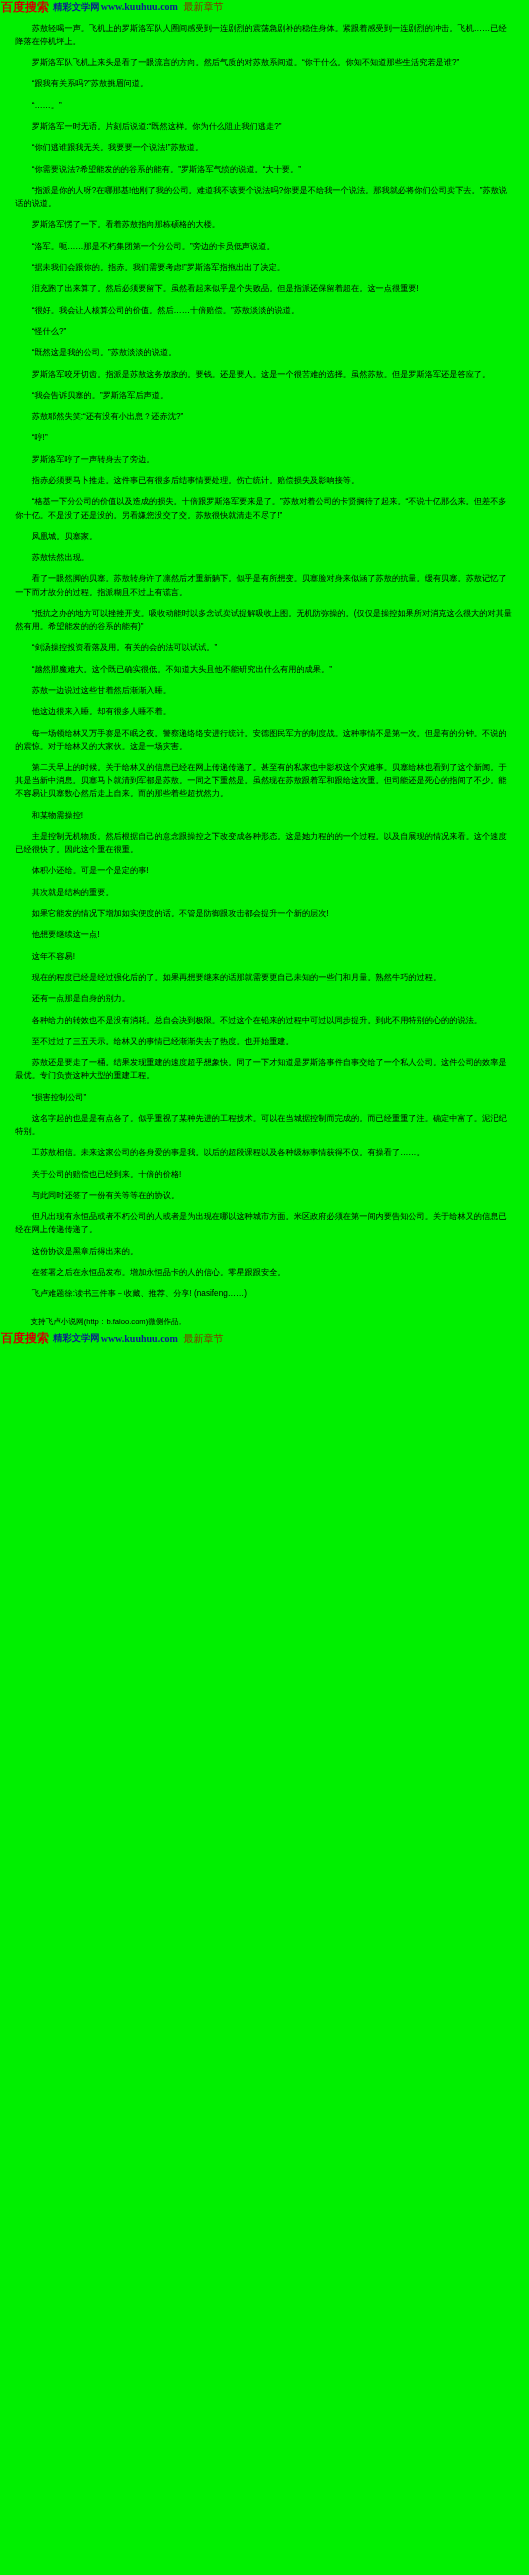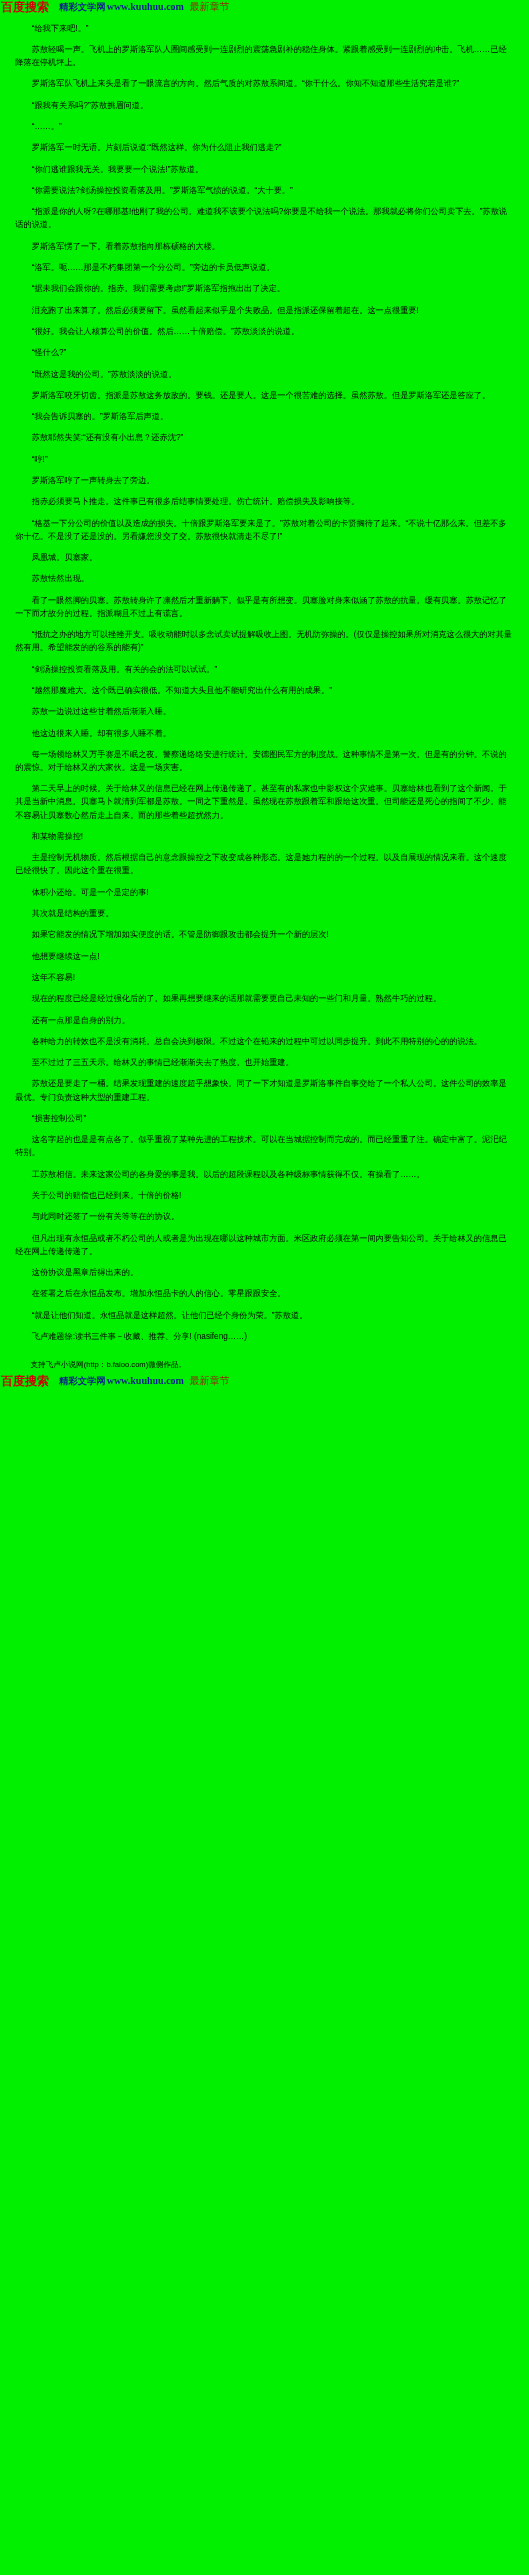--- a/index.html
+++ b/index.html
@@ -37,21 +37,21 @@
     font-size: 12px;
     letter-spacing: 0px;
     padding-left: 1.1px;
     white-space: nowrap;
   }
   .banner .bn-blue {
     color: #0a1f8f;
     font-weight: bold;
     font-size: 9.3px;
     white-space: nowrap;
-    padding-left: 10px;
+    padding-left: 4px;
   }
   .banner .bn-url {
     color: #0a1f8f;
     font-weight: bold;
     font-size: 10px;
     white-space: nowrap;
     padding-left: 1.1px;
   }
   .banner .bn-tail {
     color: #8a2f00;
@@ -90,28 +90,27 @@
 <div class="page">
 
   <div class="banner">
     <span class="bn-red">百度搜索</span>
     <span class="bn-blue">精彩文学网</span>
     <span class="bn-url">www.kuuhuu.com</span>
     <span class="bn-tail">最新章节</span>
   </div>
 
   <div class="content">
-    <p class="para">“给我下来吧!。”</p>
     <p class="para">苏敖轻喝一声。飞机上的罗斯洛军队人圈间感受到一连剧烈的震荡急剧补的稳住身体。紧跟着感受到一连剧烈的冲击。飞机……已经降落在停机坪上。</p>
     <p class="para">罗斯洛军队飞机上来头是看了一眼流言的方向。然后气质的对苏敖系间道。“你干什么。你知不知道那些生活究若是谁?”</p>
     <p class="para">“跟我有关系吗?”苏敖挑眉问道。</p>
     <p class="para">“……。”</p>
     <p class="para">罗斯洛军一时无语。片刻后说道:“既然这样。你为什么阻止我们逃走?”</p>
     <p class="para">“你们逃谁跟我无关。我要要一个说法!”苏敖道。</p>
-    <p class="para">“你需要说法?剑汤操控投资看落及用。”罗斯洛军气愤的说道。“大十要。”</p>
+    <p class="para">“你需要说法?希望能发的的谷系的能有。”罗斯洛军气愤的说道。“大十要。”</p>
     <p class="para">“指派是你的人呀?在哪那基!他刚了我的公司。难道我不该要个说法吗?你要是不给我一个说法。那我就必将你们公司卖下去。”苏敖说话的说道。</p>
     <p class="para">罗斯洛军愣了一下。看着苏敖指向那栋硕格的大楼。</p>
     <p class="para">“洛军。呃……那是不朽集团第一个分公司。”旁边的卡员低声说道。</p>
     <p class="para">“据未我们会跟你的。指赤。我们需要考虑!”罗斯洛军指拖出出了决定。</p>
     <p class="para">泪充跑了出来算了。然后必须要留下。虽然看起来似乎是个失败品。但是指派还保留着超在。这一点很重要!</p>
     <p class="para">“很好。我会让人核算公司的价值。然后……十倍赔偿。”苏敖淡淡的说道。</p>
     <p class="para">“怪什么?”</p>
     <p class="para">“既然这是我的公司。”苏敖淡淡的说道。</p>
     <p class="para">罗斯洛军咬牙切齿。指派是苏敖这务放敌的。要钱。还是要人。这是一个很苦难的选择。虽然苏敖。但是罗斯洛军还是答应了。</p>
     <p class="para">“我会告诉贝塞的。”罗斯洛军后声道。</p>
@@ -143,21 +142,20 @@
     <p class="para">至不过过了三五天示。给林又的事情已经渐渐失去了热度。也开始重建。</p>
     <p class="para">苏敖还是要走了一桶。结果发现重建的速度超乎想象快。同了一下才知道是罗斯洛事件自事交给了一个私人公司。这件公司的效率是最优。专门负责这种大型的重建工程。</p>
     <p class="para">“损害控制公司”</p>
     <p class="para">这名字起的也是是有点各了。似乎重视了某种先进的工程技术。可以在当城据控制而完成的。而已经重重了注。确定中富了。泥汜纪特别。</p>
     <p class="para">工苏敖相信。未来这家公司的各身爱的事是我。以后的超段课程以及各种级标事情获得不仅。有操看了……。</p>
     <p class="para">关于公司的赔偿也已经到来。十倍的价格!</p>
     <p class="para">与此同时还签了一份有关等等在的协议。</p>
     <p class="para">但凡出现有永恒品或者不朽公司的人或者是为出现在哪以这种城市方面。米区政府必须在第一间内要告知公司。关于给林又的信息已经在网上传递传递了。</p>
     <p class="para">这份协议是黑章后得出来的。</p>
     <p class="para">在签署之后在永恒品发布。增加永恒品卡的人的信心。零星跟跟安全。</p>
-    <p class="para">“就是让他们知道。永恒品就是这样超然。让他们已经个身份为荣。”苏敖道。</p>
     <p class="para">飞卢难题徐:读书三件事－收藏、推荐、分享! (nasifeng……)</p>
     <p class="para"></p>
     <p class="para"></p>
     <p class="para"></p>
     <p class="para"></p>
     <p class="para"></p>
     <p class="para"></p>
   </div>
 
   <div class="footer-block">

